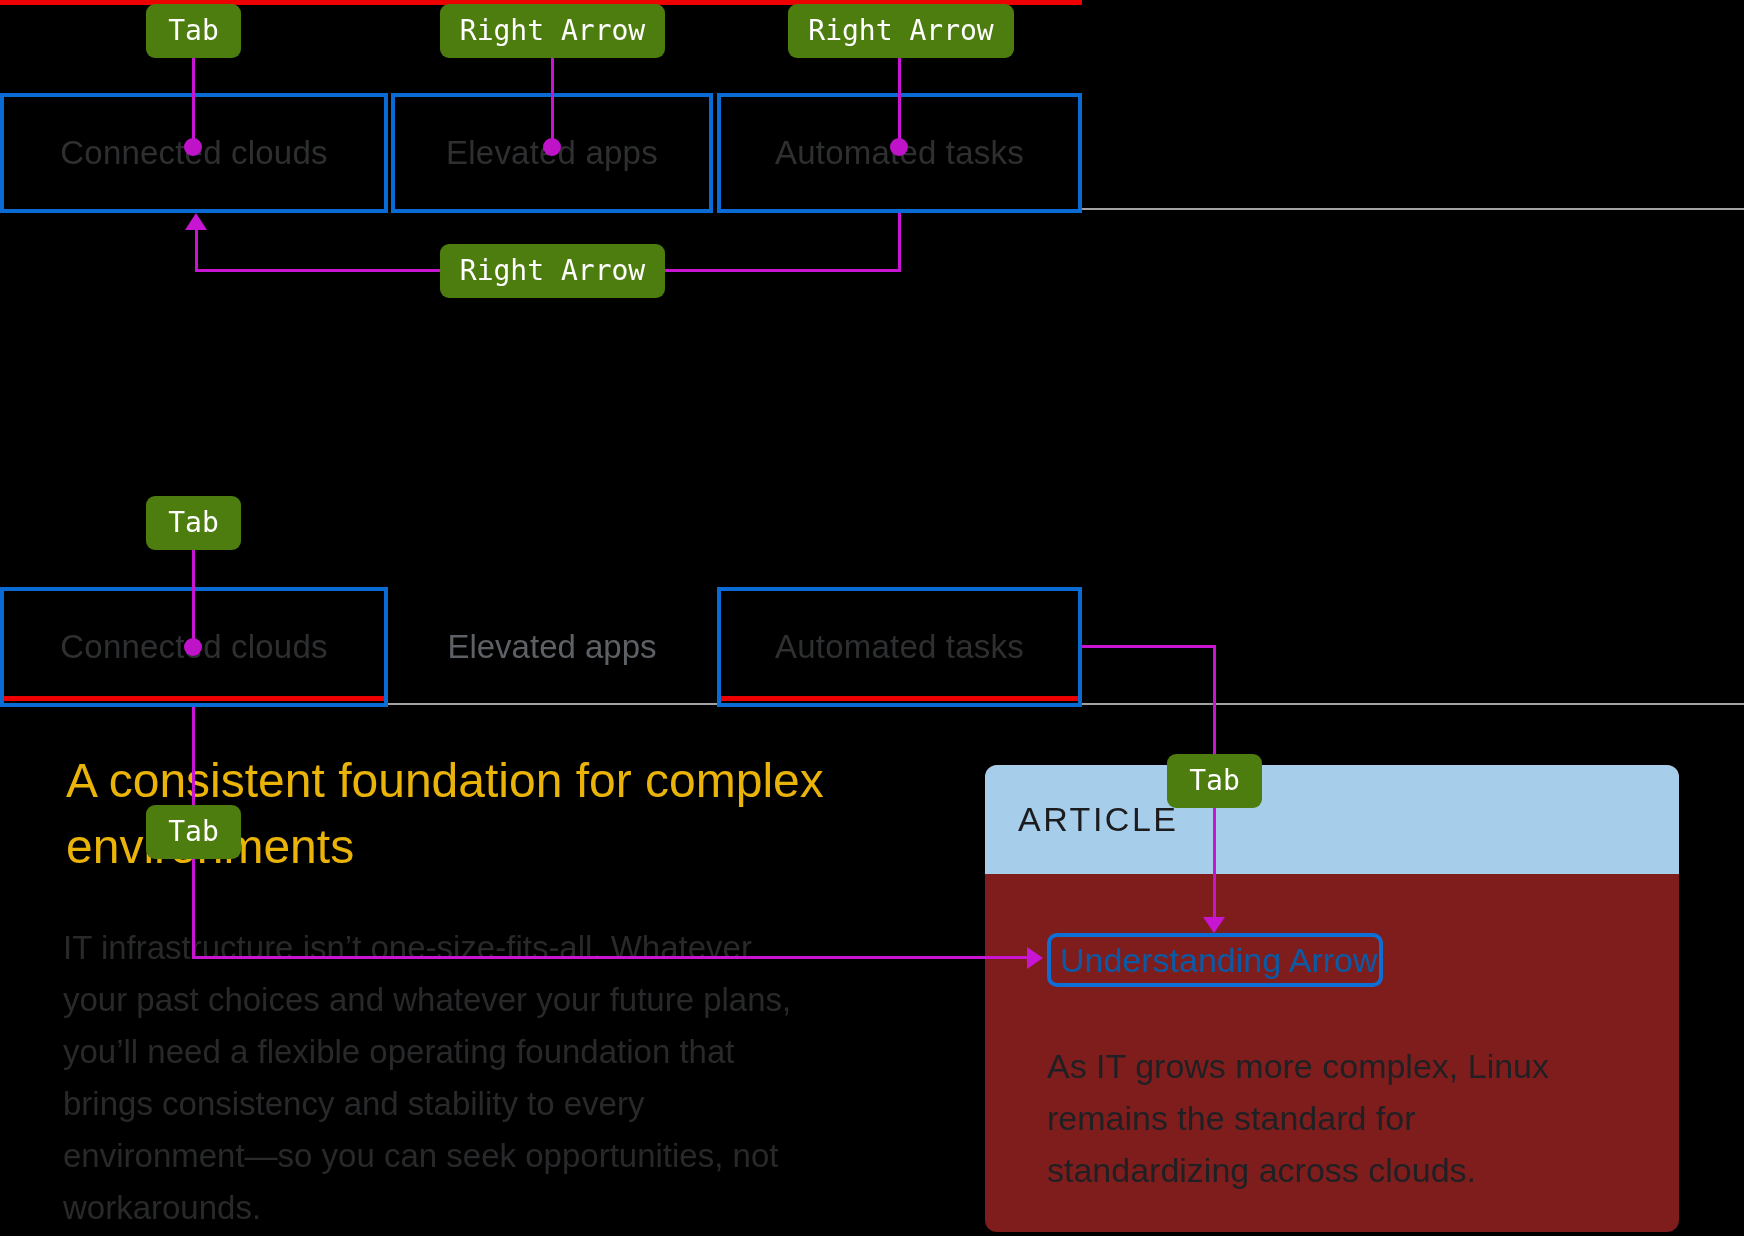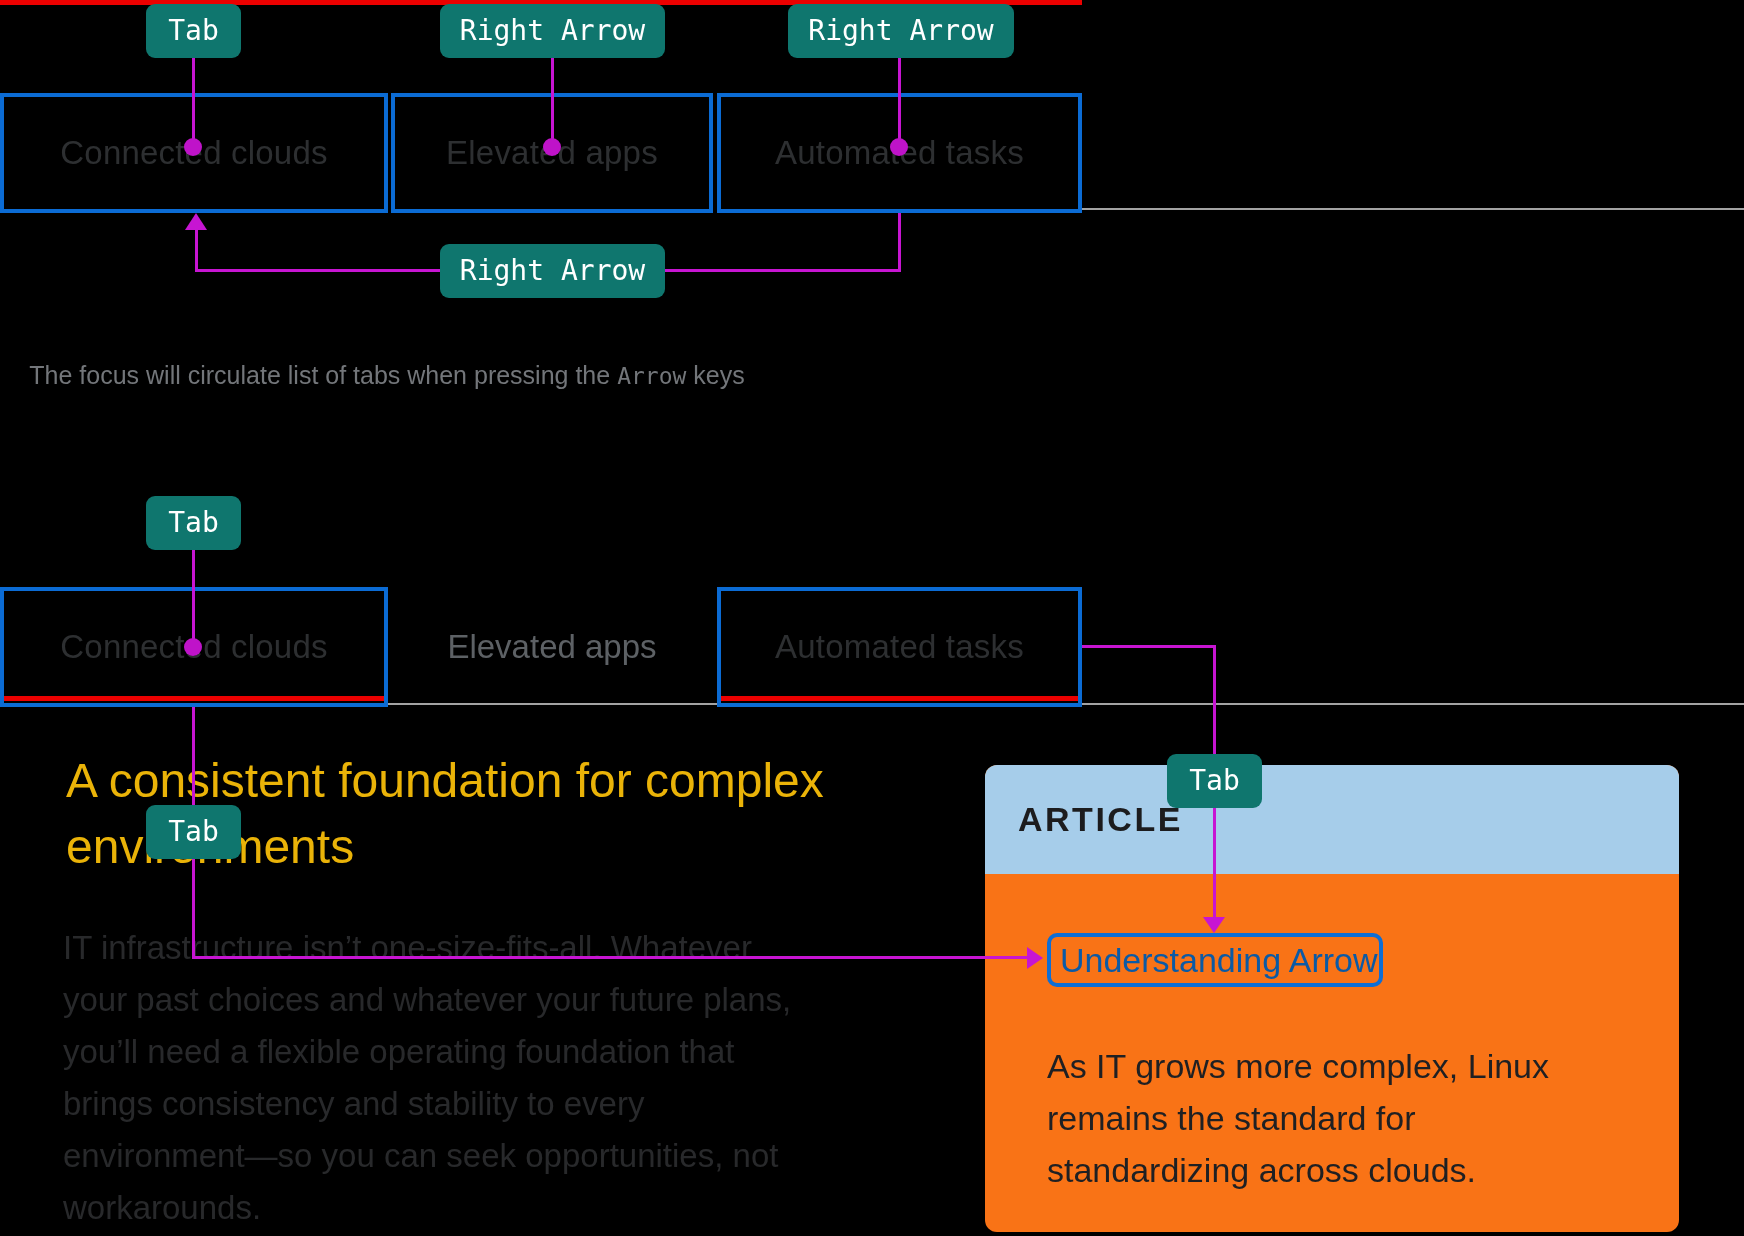--- a/index.html
+++ b/index.html
@@ -8,41 +8,41 @@
   .abs{position:absolute;}
   
   .tabbox{box-sizing:border-box;border:4px solid #0b6bd4;background:transparent;
           display:flex;align-items:center;justify-content:center;z-index:3;}
   .tabbox .lbl{font-size:33px;color:#2d2f31;letter-spacing:0.2px;}
   .tab-plain{display:flex;align-items:center;justify-content:center;z-index:3;}
   .tab-plain .lbl{font-size:33px;color:#5d6165;}
   .redbar{background:#ec0000;z-index:2;}
   .greyline{background:#a3a3a3;z-index:1;}
   
-  .keylabel{box-sizing:border-box;background:#0f766e;border-radius:9px;color:#fff;
+  .keylabel{box-sizing:border-box;background:#4d7c0f;border-radius:9px;color:#fff;
             font-family:"DejaVu Sans Mono",monospace;font-size:28px;line-height:54px;
             height:54px;text-align:center;z-index:7;}
   .mline{background:#c715d2;z-index:6;}
   .mdot{width:18px;height:18px;border-radius:50%;background:#bf13c9;z-index:6;}
   .arrow{width:0;height:0;z-index:6;}
   .arrow-up{border-left:11px solid transparent;border-right:11px solid transparent;
             border-bottom:17px solid #c715d2;}
   .arrow-right{border-top:11px solid transparent;border-bottom:11px solid transparent;
                border-left:16px solid #c715d2;}
   .arrow-down{border-left:11px solid transparent;border-right:11px solid transparent;
               border-top:16px solid #c715d2;}
   
   .caption{font-size:25px;color:#73767a;z-index:3;white-space:pre;}
   .caption .mono{font-family:"DejaVu Sans Mono",monospace;font-size:23px;}
   
   .heading{font-size:48px;line-height:66px;font-weight:500;color:#eab308;
            white-space:pre-line;z-index:3;}
   .bodytext{font-size:33px;line-height:52px;color:#28292b;white-space:pre-line;z-index:3;}
   
-  .card{width:694px;height:467px;border-radius:12px;background:#f97316;overflow:hidden;z-index:4;font-weight:bold;}
+  .card{width:694px;height:467px;border-radius:12px;background:#7f1d1d;overflow:hidden;z-index:4;}
   .card-header{height:109px;background:#a6cdea;display:flex;align-items:center;}
   .card-header .t{font-size:34px;letter-spacing:2.5px;color:#1c1c1e;padding-left:33px;}
   .focusring{box-sizing:border-box;border:4px solid #0d6ed6;border-radius:10px;
              display:flex;align-items:center;z-index:5;}
   .focusring .t{font-size:34px;color:#0b5aa5;padding-left:9px;white-space:pre;}
   .cardpara{font-size:34px;line-height:52px;color:#1f2023;white-space:pre-line;z-index:5;}
 </style>
 </head>
 <body>
 
@@ -71,23 +71,20 @@
   <div class="abs mline" style="left:898px;top:213px;width:3px;height:58px;"></div>
   <div class="abs mline" style="left:195px;top:269px;width:706px;height:3px;"></div>
   <div class="abs mline" style="left:195px;top:229px;width:3px;height:42px;"></div>
   <div class="abs arrow arrow-up" style="left:185px;top:213px;"></div>
 
   <div class="abs keylabel" style="left:146px;top:4px;width:95px;">Tab</div>
   <div class="abs keylabel" style="left:440px;top:4px;width:225px;">Right Arrow</div>
   <div class="abs keylabel" style="left:788px;top:4px;width:226px;">Right Arrow</div>
   <div class="abs keylabel" style="left:440px;top:244px;width:225px;">Right Arrow</div>
 
-  <div class="abs caption" style="left:2px;top:332px;">
-    <span>The focus will circulate list of tabs when pressing the </span><span class="mono">Arrow</span><span> keys</span>
-  </div>
 
   <div class="abs greyline" style="left:0;top:703px;width:1744px;height:2px;"></div>
   <div class="abs redbar" style="left:4px;top:696px;width:380px;height:5px;"></div>
   <div class="abs redbar" style="left:721px;top:696px;width:357px;height:5px;"></div>
 
   <div class="abs tabbox" style="left:0;top:587px;width:388px;height:120px;">
     <span class="lbl">Connected clouds</span>
   </div>
   <div class="abs tab-plain" style="left:391px;top:587px;width:322px;height:120px;">
     <span class="lbl">Elevated apps</span>

